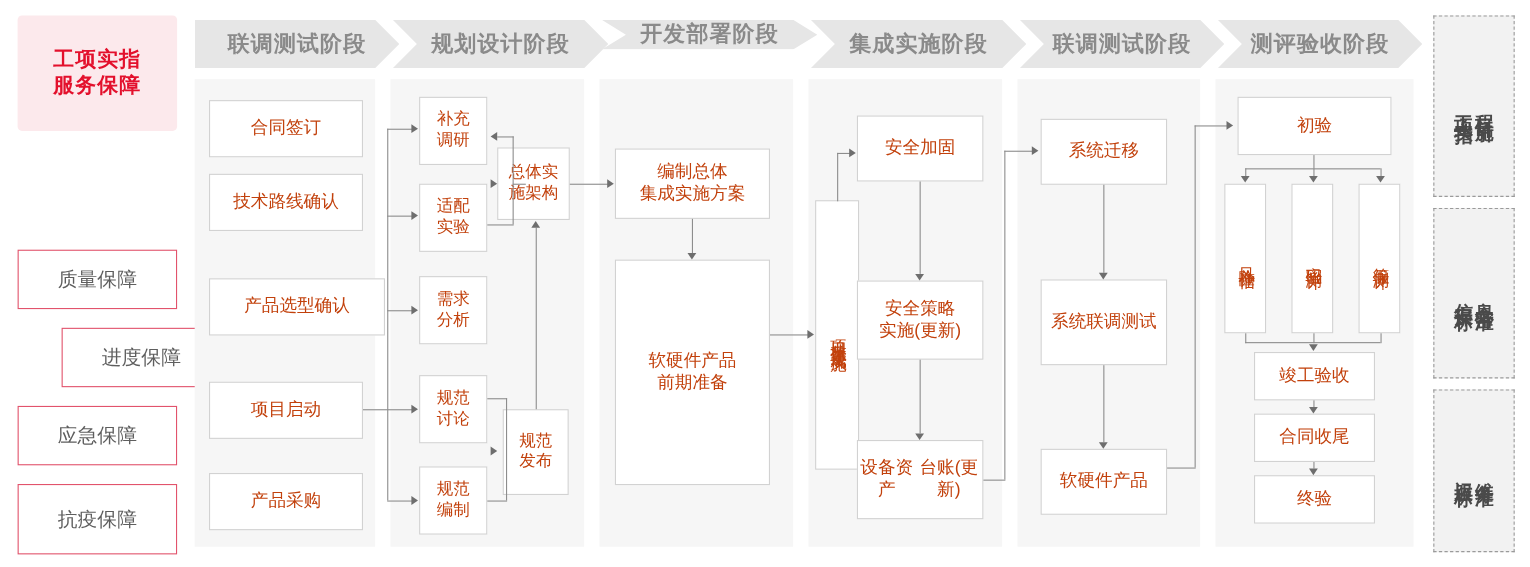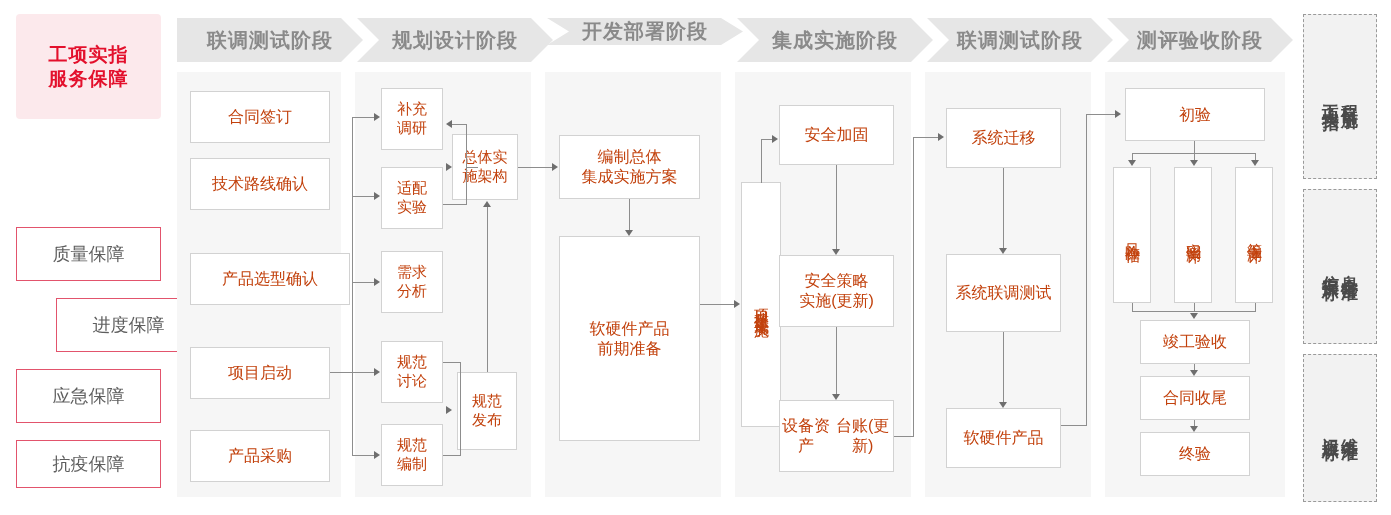--- a/index.html
+++ b/index.html
@@ -109,21 +109,21 @@
 <div id="root">
 
   <div class="abs ctr lead-box" style="left:16px;top:14px;width:145px;height:105px;flex-direction:column;">
     <span>工项实指</span>
     <span>服务保障</span>
   </div>
 
   <div class="abs ctr guard-box" style="left:16px;top:227px;width:145px;height:54px;">质量保障</div>
   <div class="abs ctr guard-box" style="left:16px;top:298px;width:145px;height:54px;margin-left:40px;">进度保障</div>
   <div class="abs ctr guard-box" style="left:16px;top:369px;width:145px;height:54px;">应急保障</div>
-  <div class="abs ctr guard-box" style="left:16px;top:440px;width:145px;height:48px;">抗疫保障</div>
+  <div class="abs ctr guard-box" style="left:16px;top:440px;width:145px;height:64px;">抗疫保障</div>
 
   <div class="abs phase-body" style="left:177px;top:72px;width:164px;height:425px;"></div>
   <div class="abs phase-body" style="left:355px;top:72px;width:176px;height:425px;"></div>
   <div class="abs phase-body" style="left:545px;top:72px;width:176px;height:425px;"></div>
   <div class="abs phase-body" style="left:735px;top:72px;width:176px;height:425px;"></div>
   <div class="abs phase-body" style="left:925px;top:72px;width:166px;height:425px;"></div>
   <div class="abs phase-body" style="left:1105px;top:72px;width:180px;height:425px;"></div>
 
   <div class="abs ctr phase-head first" style="left:177px;top:18px;width:186px;height:44px;">联调测试阶段</div>
   <div class="abs ctr phase-head" style="left:357px;top:18px;width:196px;height:44px;">规划设计阶段</div>

